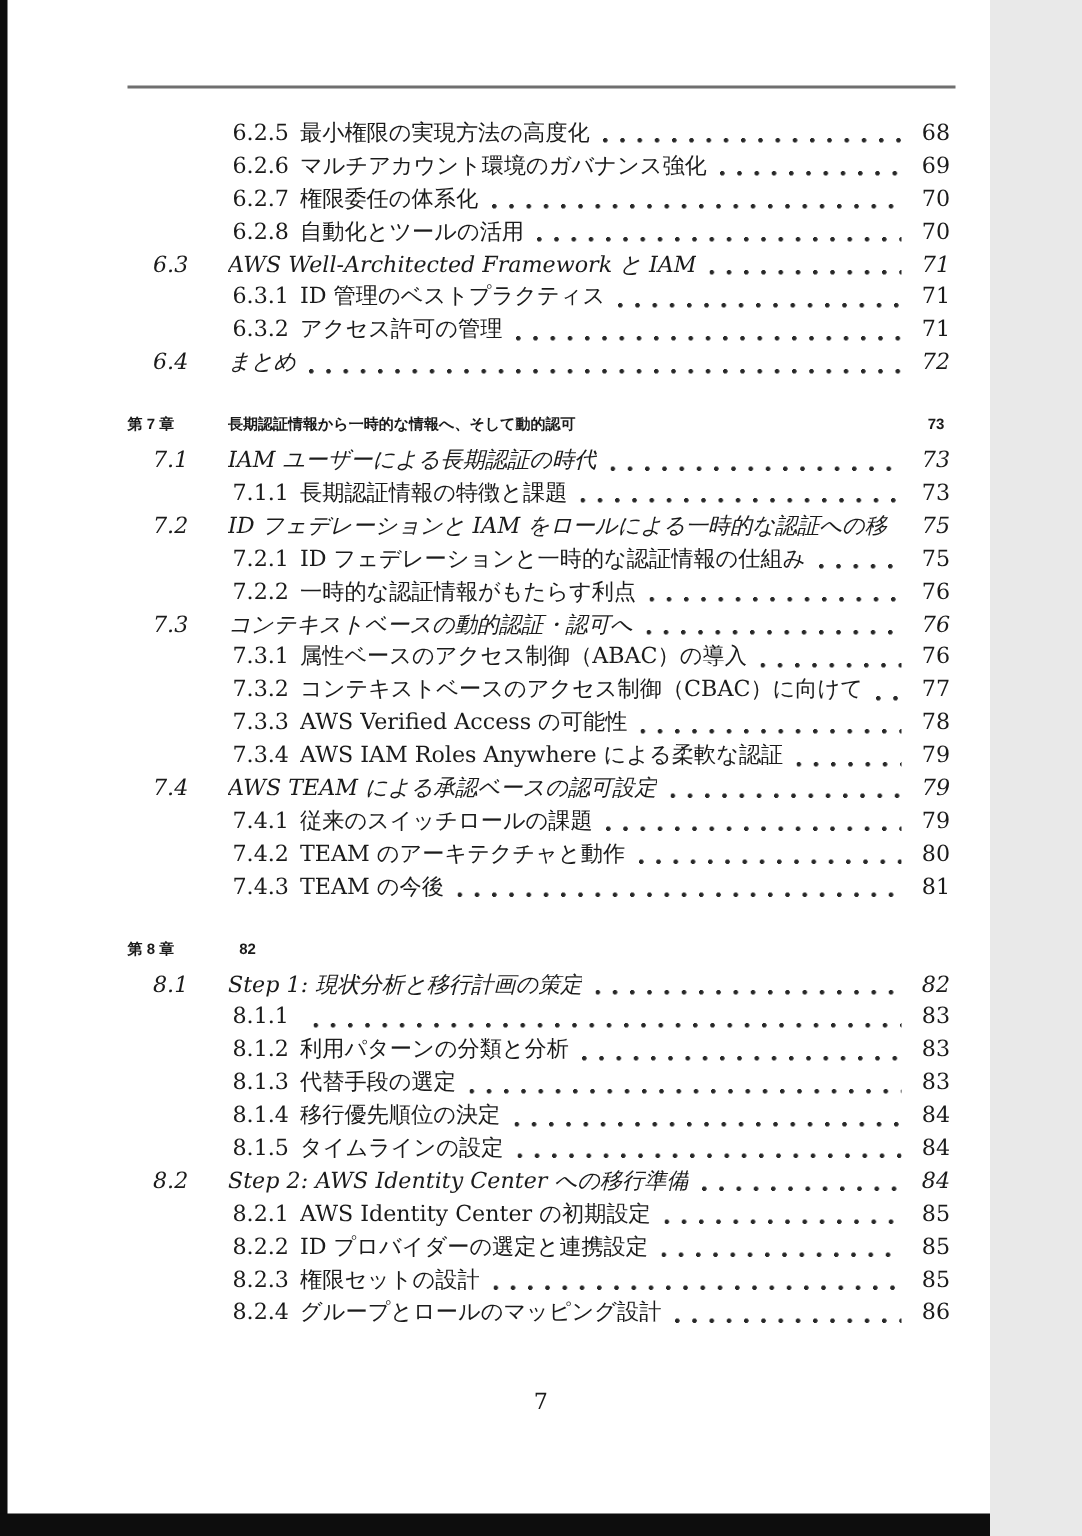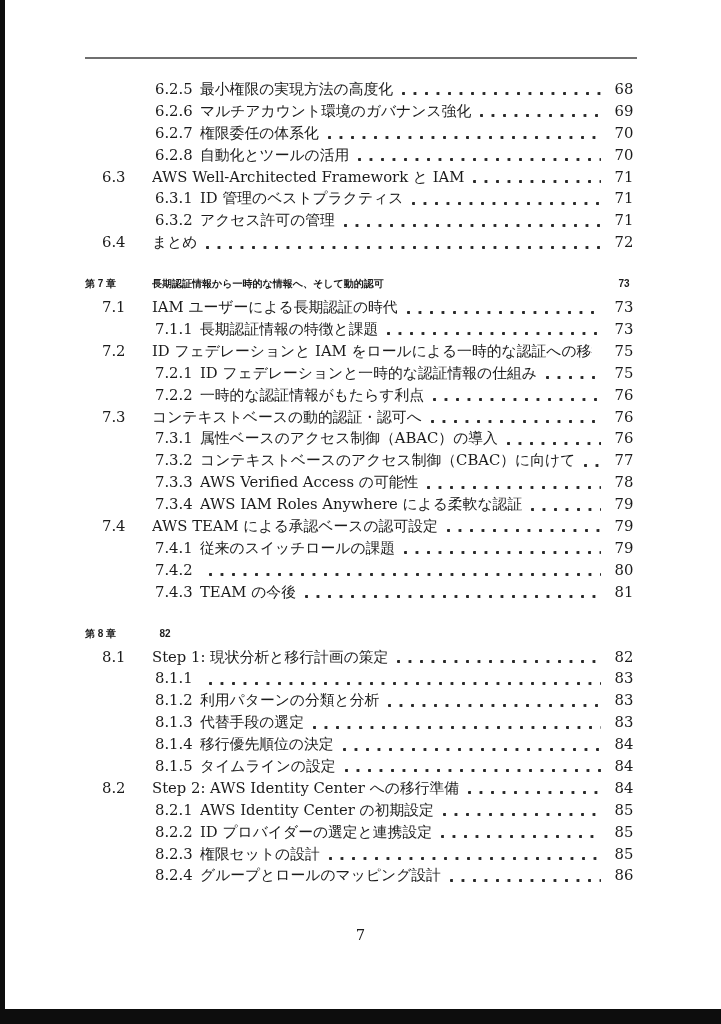--- a/index.html
+++ b/index.html
@@ -1,18 +1,18 @@
 <!DOCTYPE html>
 <html><head>
 <meta charset="utf-8">
 <style>
   html,body{margin:0;padding:0;background:#e9e9e9;}
   .page{
     position:relative;
-    width:721px;height:1024px;
+    width:660px;height:1024px;
     background:#ffffff;
     overflow:hidden;
     font-family:"DejaVu Serif","Liberation Serif",serif;
     color:#1b1b1b;
   }
   .scan-edge-left{
     position:absolute;left:0;top:0;width:5px;height:1010px;
     background:#0d0d0d;
   }
   .scan-edge-bottom{
@@ -49,21 +49,21 @@
   .lvl-chapter{
     height:24px;
     margin-top:19px;
     font-family:"Liberation Sans","DejaVu Sans",sans-serif;
     font-weight:700;
     font-size:10px;
   }
   .lvl-chapter .num,.lvl-chapter .title,.lvl-chapter .pg{line-height:24px;}
   .lvl-chapter .num{width:67px;}
   .lvl-chapter .title{flex:1 1 auto;}
-  .lvl-sec{padding-left:17px;}
+  .lvl-sec{padding-left:17px;font-style:italic;}
   .lvl-sec .num{width:50px;}
   .lvl-sub{padding-left:70px;}
   .lvl-sub .num{width:45px;}
   .footer-pagenum{
     position:absolute;top:925px;left:0;width:721px;
     text-align:center;
     font-size:14.8px;line-height:20px;
     color:#1b1b1b;
   }
 </style>
@@ -196,20 +196,21 @@
         <span class="pg">79</span>
       </div>
       <div class="row lvl-sub">
         <span class="num">7.4.1</span>
         <span class="title">従来のスイッチロールの課題</span>
         <span class="leader"></span>
         <span class="pg">79</span>
       </div>
       <div class="row lvl-sub">
         <span class="num">7.4.2</span>
+        <span class="title">TEAM のアーキテクチャと動作</span>
         <span class="leader"></span>
         <span class="pg">80</span>
       </div>
       <div class="row lvl-sub">
         <span class="num">7.4.3</span>
         <span class="title">TEAM の今後</span>
         <span class="leader"></span>
         <span class="pg">81</span>
       </div>
       <div class="row lvl-chapter">

